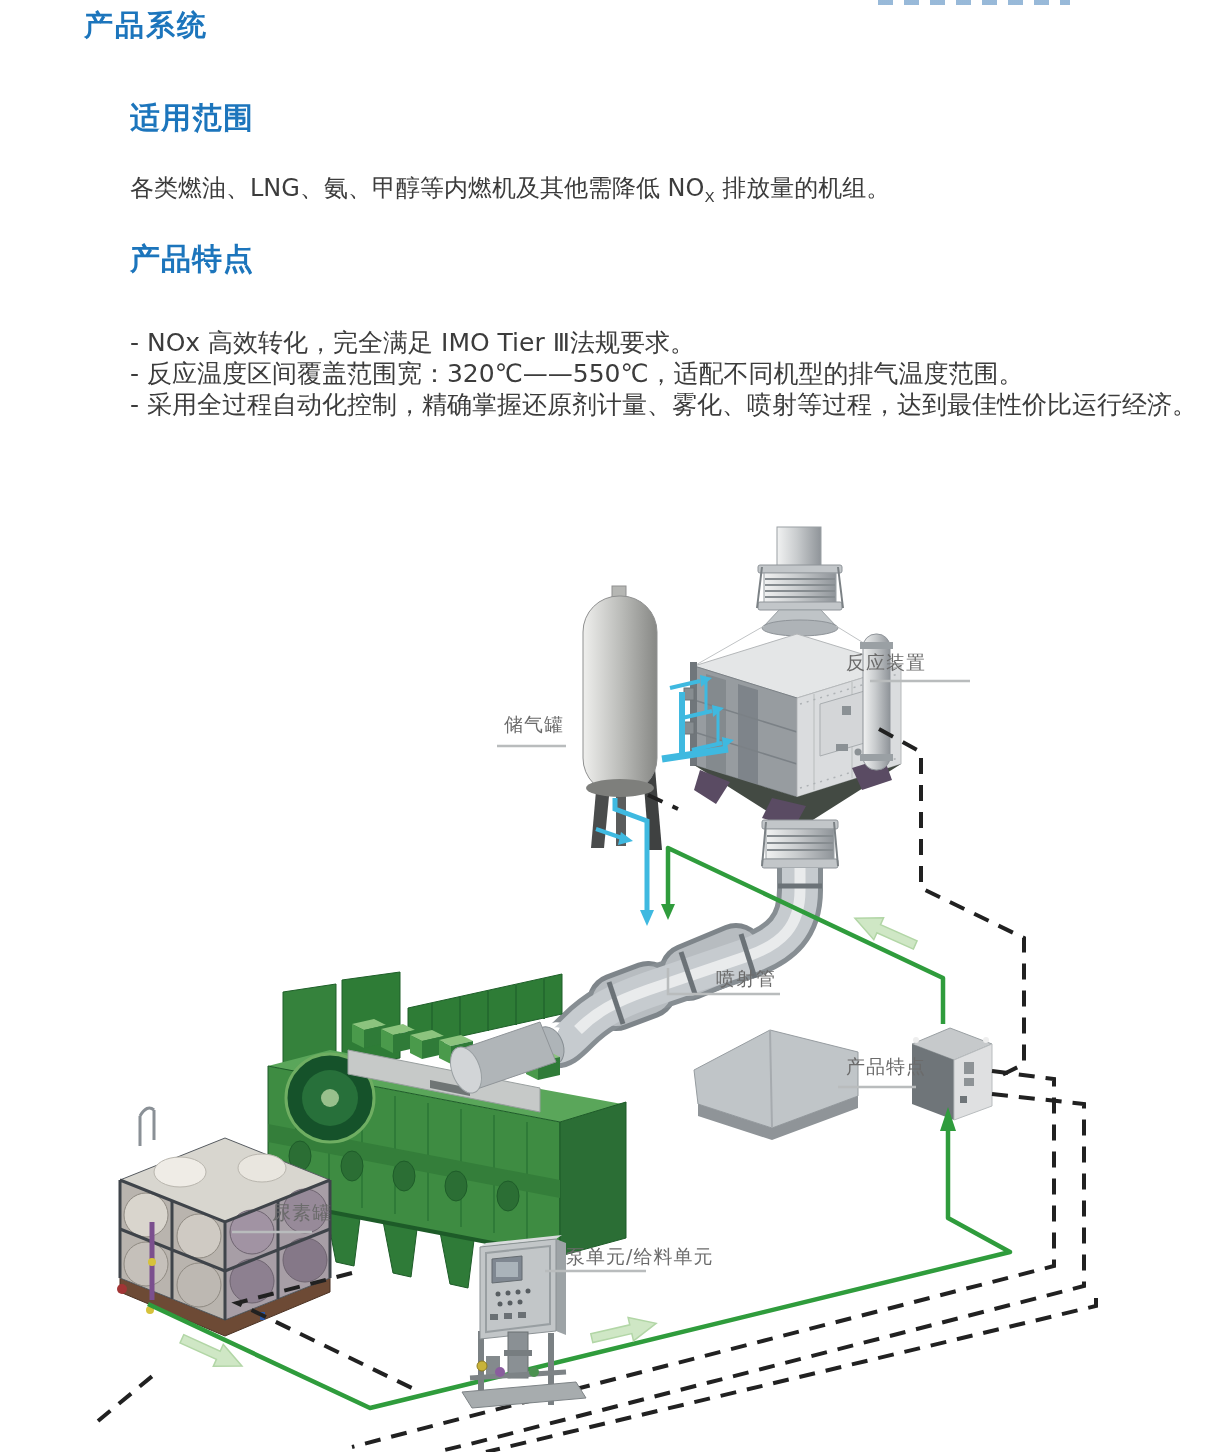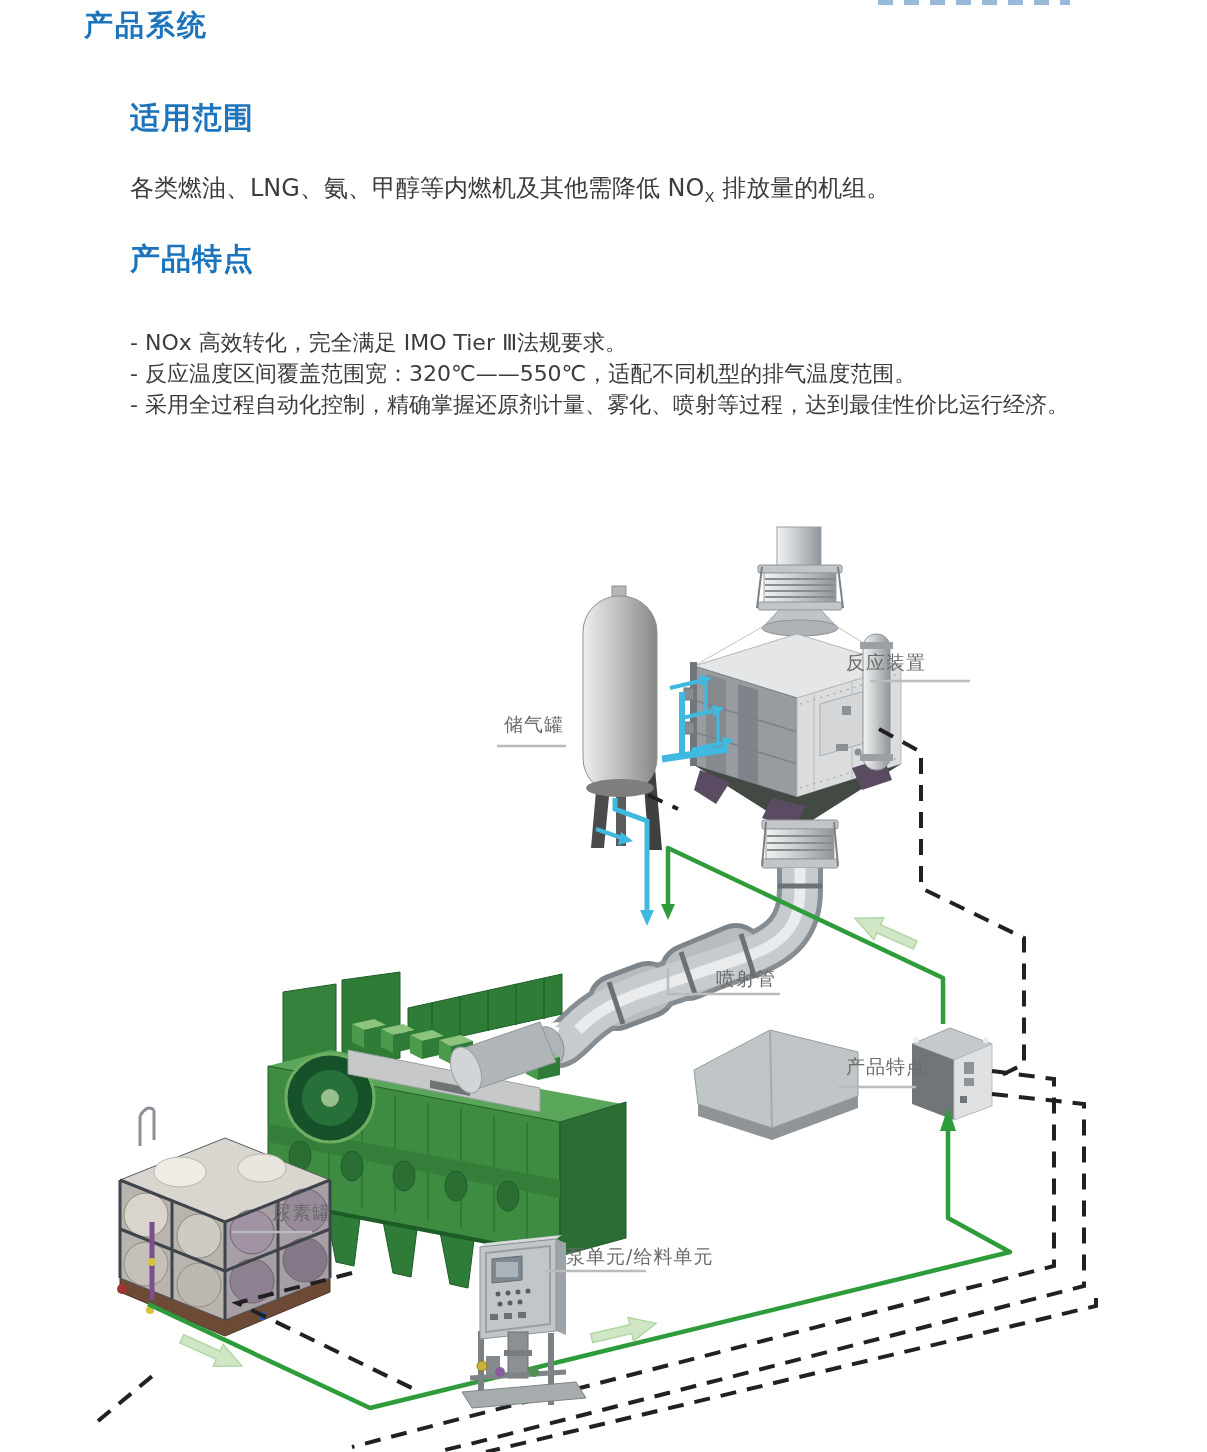--- a/index.html
+++ b/index.html
@@ -7,21 +7,21 @@
         font-family:"DejaVu Sans","Liberation Sans",sans-serif;}
   .clipped-header{position:absolute;left:878px;top:0;width:192px;height:5px;opacity:.85;
         background:repeating-linear-gradient(90deg,#86add2 0 15px,transparent 15px 26px);}
   .title{position:absolute;left:84px;top:6px;margin:0;font-size:29px;font-weight:bold;
         color:var(--accent,#1C75BC);letter-spacing:2px;}
   .h2{position:absolute;margin:0;font-size:30px;font-weight:bold;color:var(--accent,#1C75BC);letter-spacing:1px;}
   #scope-heading{left:130px;top:98px;}
   #features-heading{left:130px;top:239px;}
   .body-text{position:absolute;left:130px;top:172px;margin:0;font-size:24px;color:var(--body-text,#3C3C3C);}
   .features{position:absolute;left:130px;top:328px;margin:0;padding:0;list-style:none;
-        font-size:22px;line-height:30.8px;color:var(--body-text,#3C3C3C);}
+        font-size:25px;line-height:30.8px;color:var(--body-text,#3C3C3C);}
   sub{font-size:62%;}
   .dlabel{position:absolute;font-size:19px;color:var(--label-text,#6B6B6B);letter-spacing:1px;white-space:nowrap;}
   svg.diagram{position:absolute;left:0;top:0;}
   .cyan{stroke:var(--pipe-air,#3FB9E0);fill:none;}
   .cyan-fill{fill:var(--pipe-air,#3FB9E0);stroke:none;}
   .green{stroke:var(--pipe-reductant,#2F9C3C);fill:none;stroke-linejoin:round;}
   .green-fill{fill:var(--pipe-reductant,#2F9C3C);stroke:none;}
   .dash{stroke:var(--signal-dashed,#212121);fill:none;stroke-width:4;stroke-dasharray:16 11;}
   .callout{stroke:#b9bcbd;fill:none;stroke-width:2.5;}
 </style>

